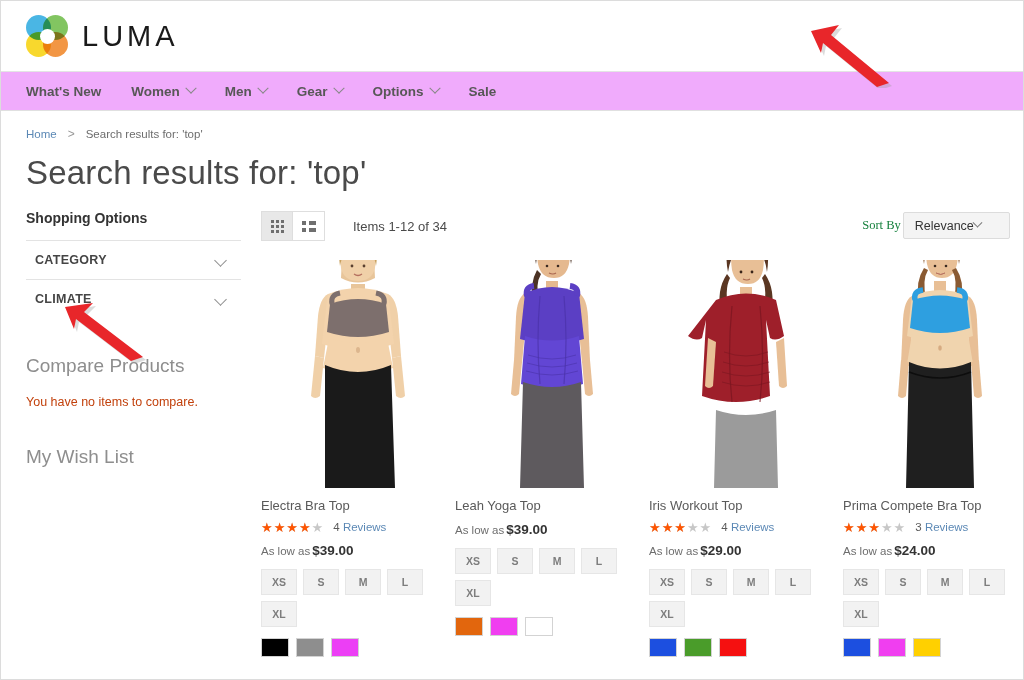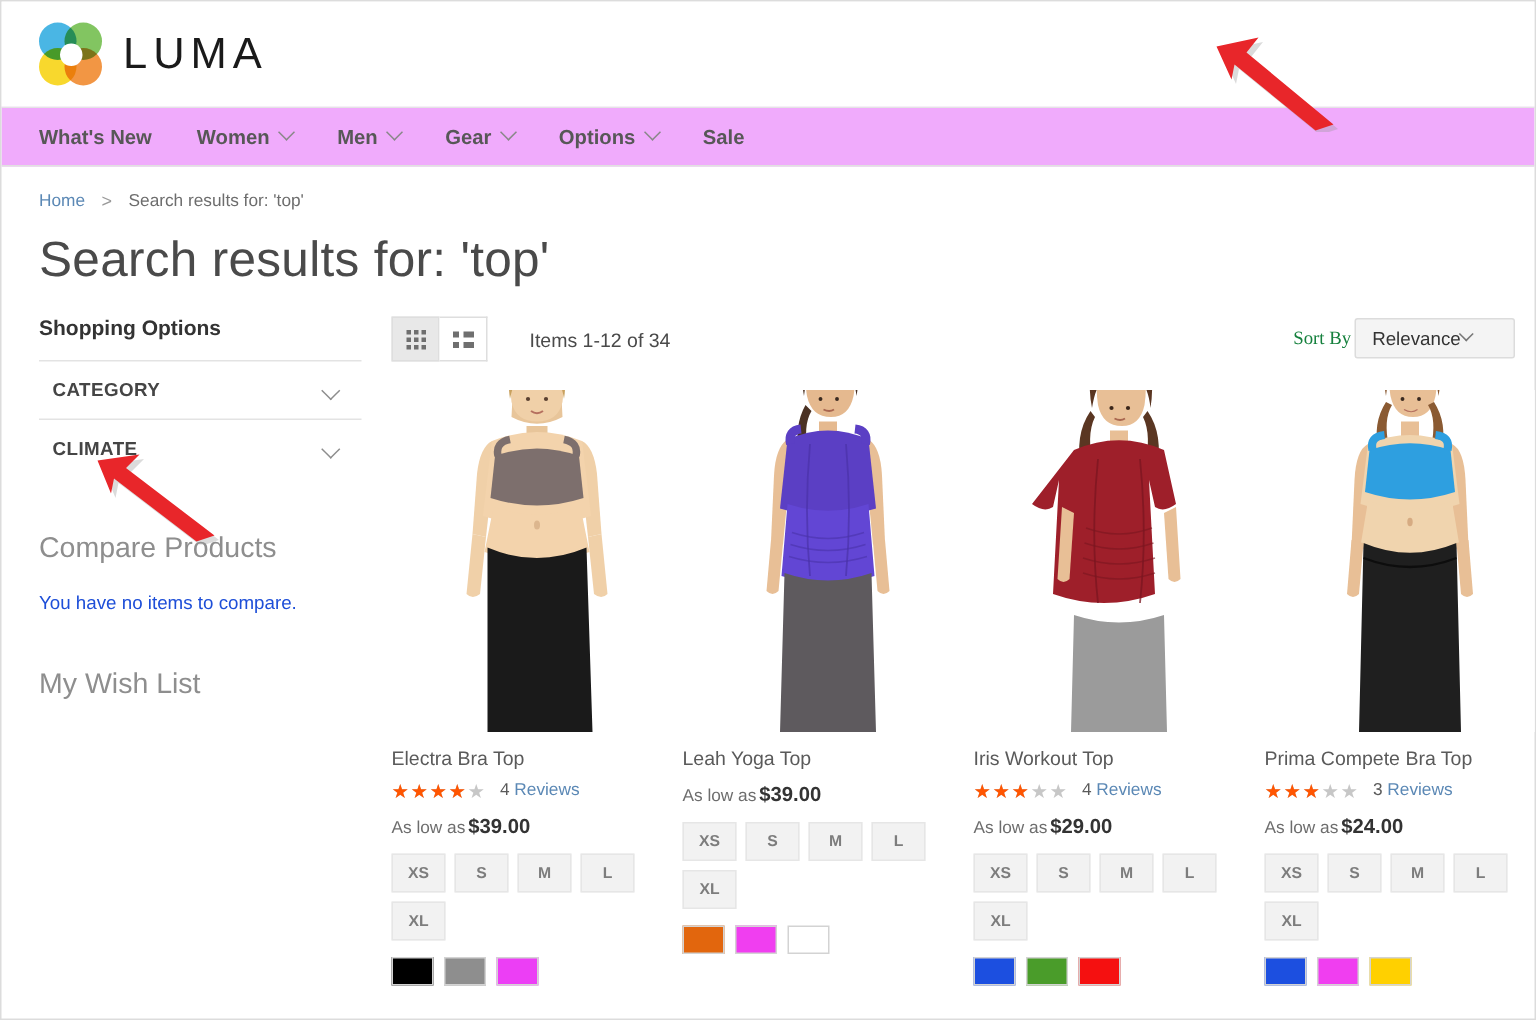--- a/index.html
+++ b/index.html
@@ -188,21 +188,21 @@
     margin-right: 16px;
   }
   .side-heading {
     font-size: 19px;
     font-weight: 300;
     color: #8e8e8e;
     margin-top: 37px;
   }
   .side-text {
     font-size: 12.5px;
-    color: #1d4ed8;
+    color: #c2410c;
     margin-top: 18px;
   }
 
   
   .toolbar {
     display: flex; align-items: center;
     height: 32px;
     position: relative;
   }
   .view-modes { display: flex; }

